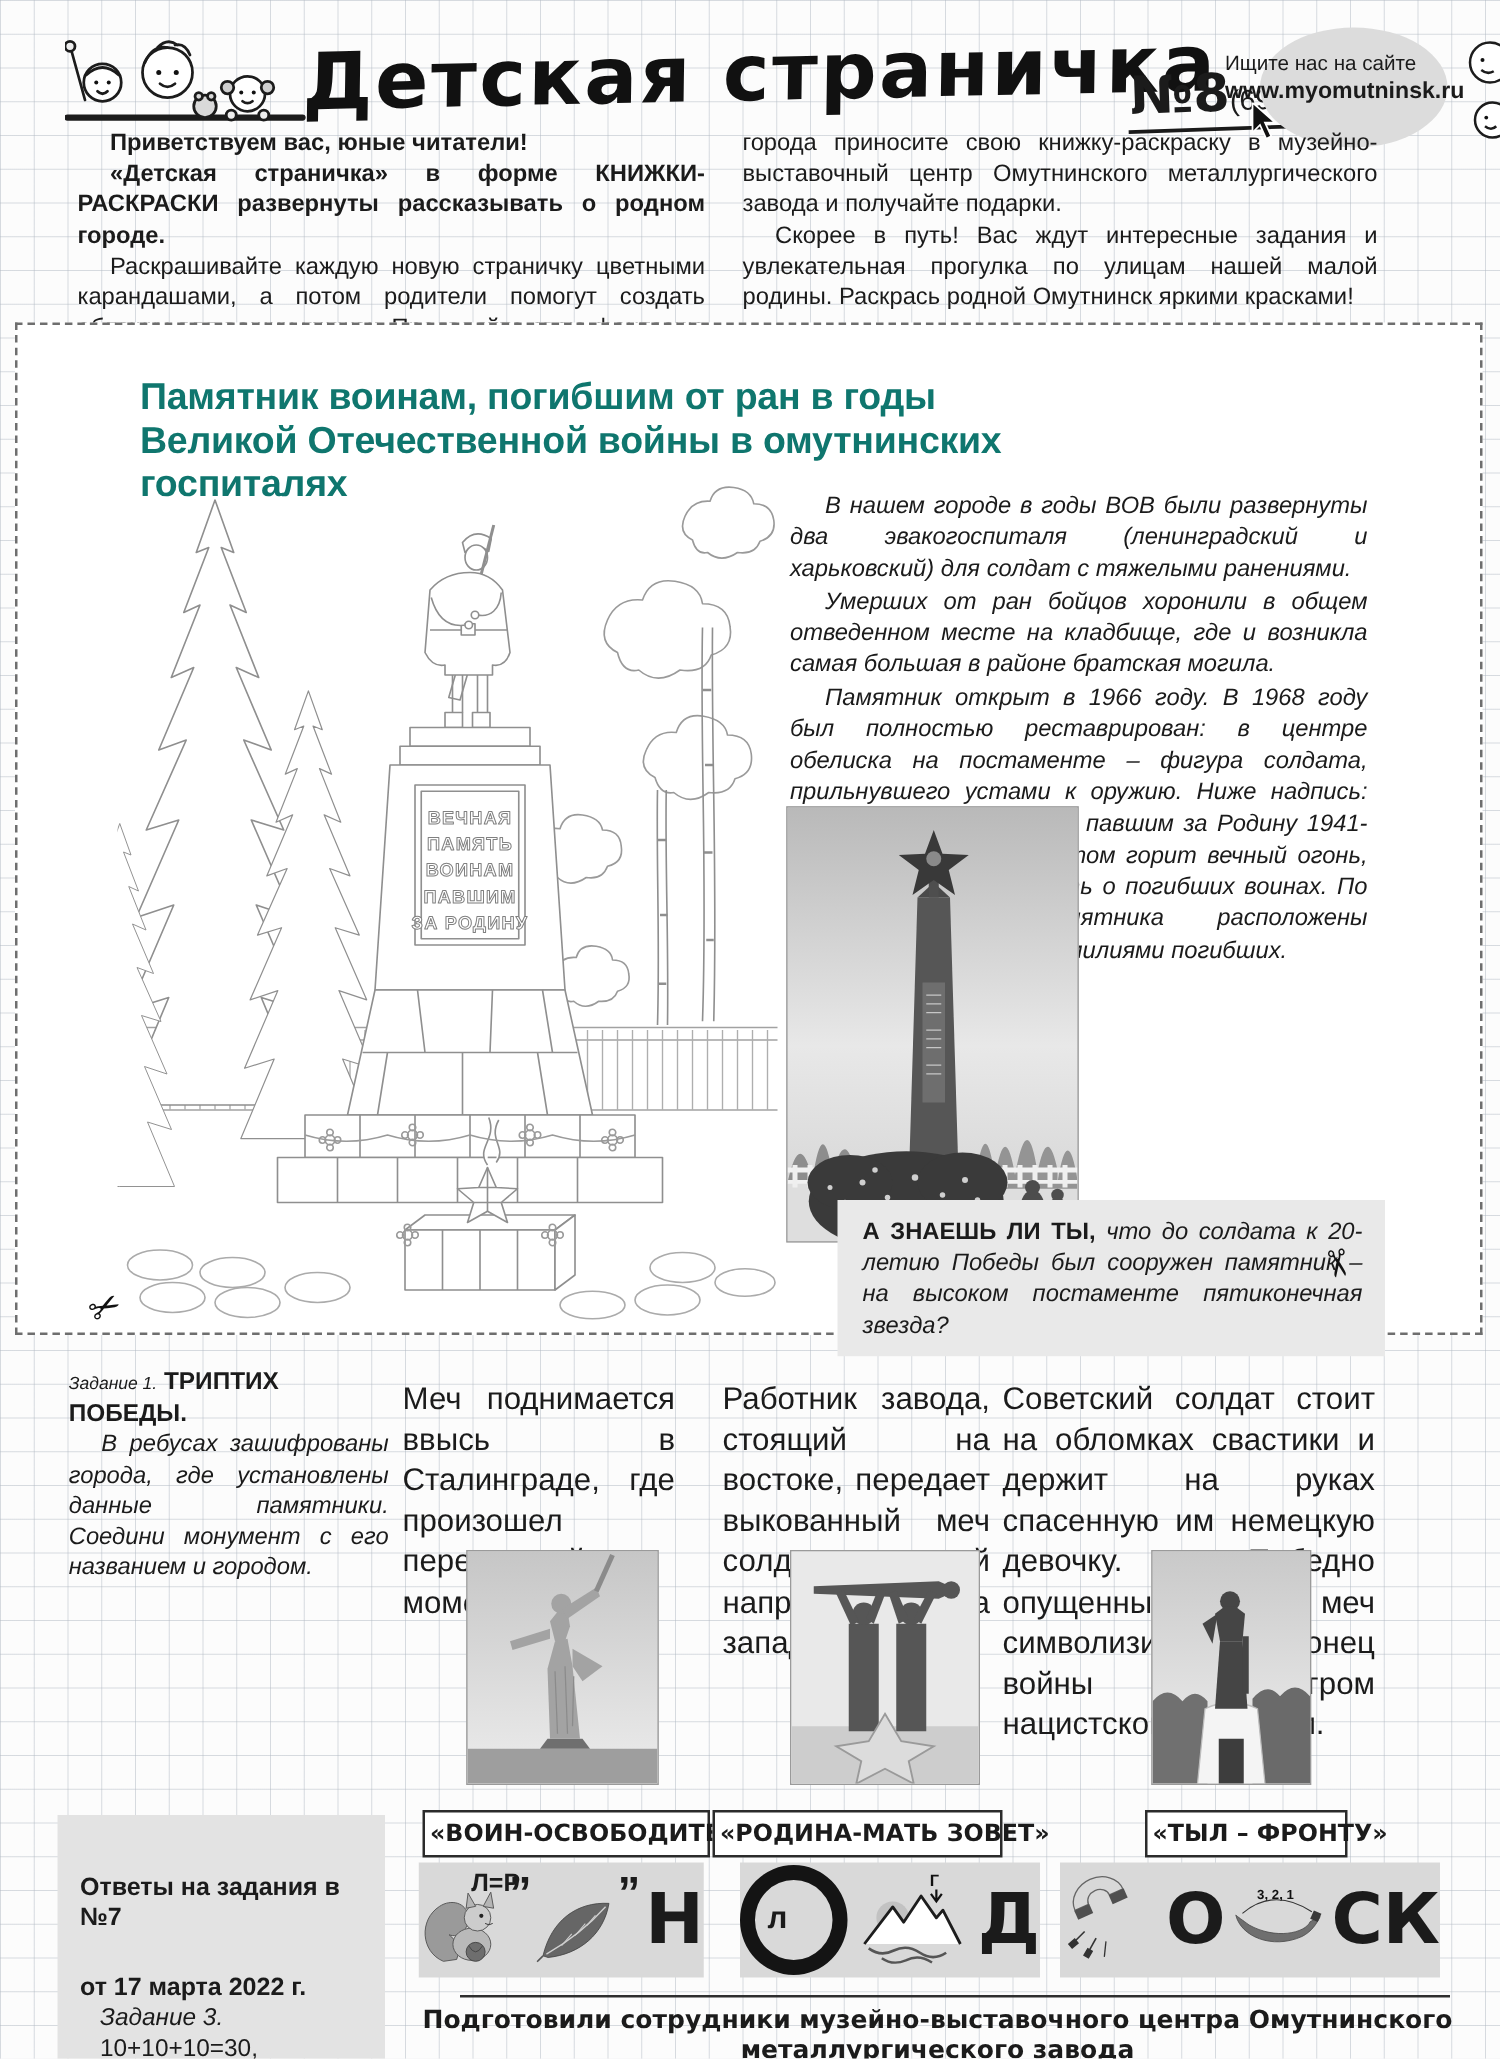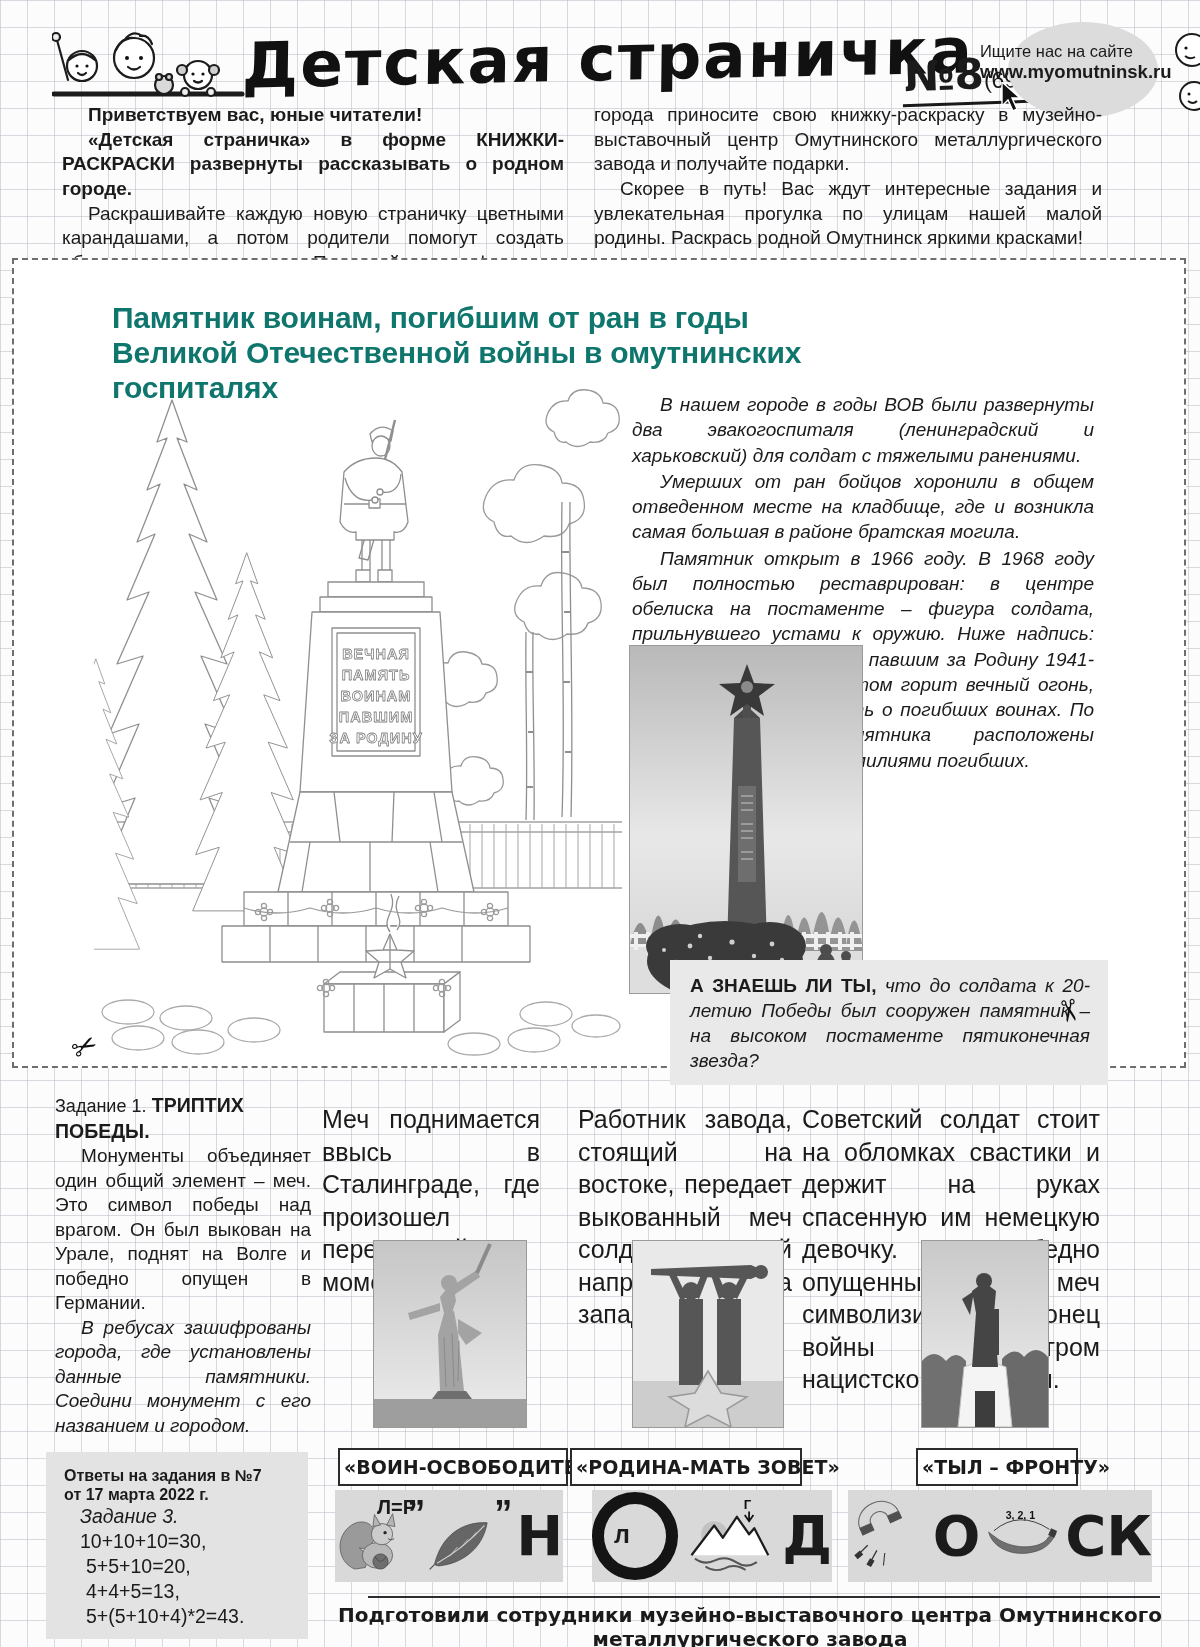--- a/index.html
+++ b/index.html
@@ -53,41 +53,41 @@
 
   .knowbox{
     background:#e9e9e9;padding:13px 18px 12px 20px;
     font-size:19px;line-height:1.32;font-style:italic;text-align:justify;
   }
   .knowbox .lead{font-style:normal;font-weight:700;}
 
   
   .taskcol{font-size:19px;line-height:1.29;}
   .taskcol p{text-align:justify;}
-  .task-head .lbl{font-size:18px;margin-top:39px;}
+  .task-head .lbl{font-style:italic;font-size:14px;margin-top:39px;}
   .task-head .ttl{font-weight:800;font-size:19.5px;}
 
   .coltext{font-size:25px;line-height:1.30;text-align:justify;}
 
   .name-box{
     border:2px solid #2b2b2b;background:#fff;text-align:center;
     font-weight:800;font-size:19px;padding:6px 4px;white-space:nowrap;
     font-family:"DejaVu Sans",sans-serif;
   }
   .rebus{background:#d9d9d9;display:flex;align-items:center;justify-content:center;gap:4px;}
   .rebus .bigletter{font-weight:800;font-size:56px;font-family:"DejaVu Sans",sans-serif;line-height:1;}
   .rebus .quotes{font-weight:800;font-size:36px;line-height:1;align-self:flex-start;margin-top:6px;}
   .rebus-hint{position:absolute;left:10px;top:6px;font-weight:800;font-size:20px;margin-left:32px;}
   .ring{position:relative;width:64px;height:64px;border:12px solid #141414;border-radius:50%;}
   .ring .inner{position:absolute;left:10px;top:16px;font-weight:700;font-size:25px;}
 
   .answers{
     background:#e3e3e3;padding:14px 14px 10px 18px;font-size:19.5px;line-height:1.28;
   }
-  .answers .t{font-weight:800;font-size:16px;line-height:1.2;}
+  .answers .t{font-weight:800;font-size:20px;line-height:1.2;margin-top:32px;}
   .answers .it{font-style:italic;padding-left:16px;}
   .answers .ln{padding-left:16px;}
 
   .footer-rule{border-top:2px solid #2e2e2e;height:0;}
   .footer-credit{font-weight:700;font-size:20px;text-align:center;font-family:"DejaVu Sans",sans-serif;}
 </style>
 </head>
 <body>
 
 <div class="page">
@@ -401,21 +401,20 @@
     </div>
 
     <div class="abs scissors" style="left:58px;top:772px;transform:rotate(-28deg);">✂</div>
     <div class="abs scissors" style="left:1042px;top:736px;transform:rotate(80deg);">✂</div>
   </div>
 
   <div class="abs taskcol" style="left:55px;top:1093px;width:256px;">
     <p class="task-head" style="text-align:left;">
       <span class="lbl">Задание 1.</span><span class="ttl"> ТРИПТИХ ПОБЕДЫ.</span>
     </p>
-    <p class="ind">Монументы объединяет один общий элемент – меч. Это символ победы над врагом. Он был выкован на Урале, поднят на Волге и победно опущен в Германии.</p>
     <p class="ind" style="font-style:italic;">В ребусах зашифрованы города, где установлены данные памятники. Соедини монумент с его названием и городом.</p>
   </div>
 
   <div class="abs coltext" style="left:322px;top:1103px;width:218px;">Меч поднимается ввысь в Сталинграде, где произошел переломный момент в войне.</div>
   <div class="abs coltext" style="left:578px;top:1103px;width:214px;">Работник завода, стоящий на востоке, передает выкованный меч солдату, который направляется на запад.</div>
   <div class="abs coltext" style="left:802px;top:1103px;width:298px;">Советский солдат стоит на обломках свастики и держит на руках спасенную им немецкую девочку. Победно опущенный меч символизирует конец войны и разгром нацистской Германии.</div>
 
   <div class="abs photo-frame" style="left:373px;top:1240px;width:152px;height:186px;">
     <svg width="152" height="186" viewBox="0 0 152 186">
       <defs>

